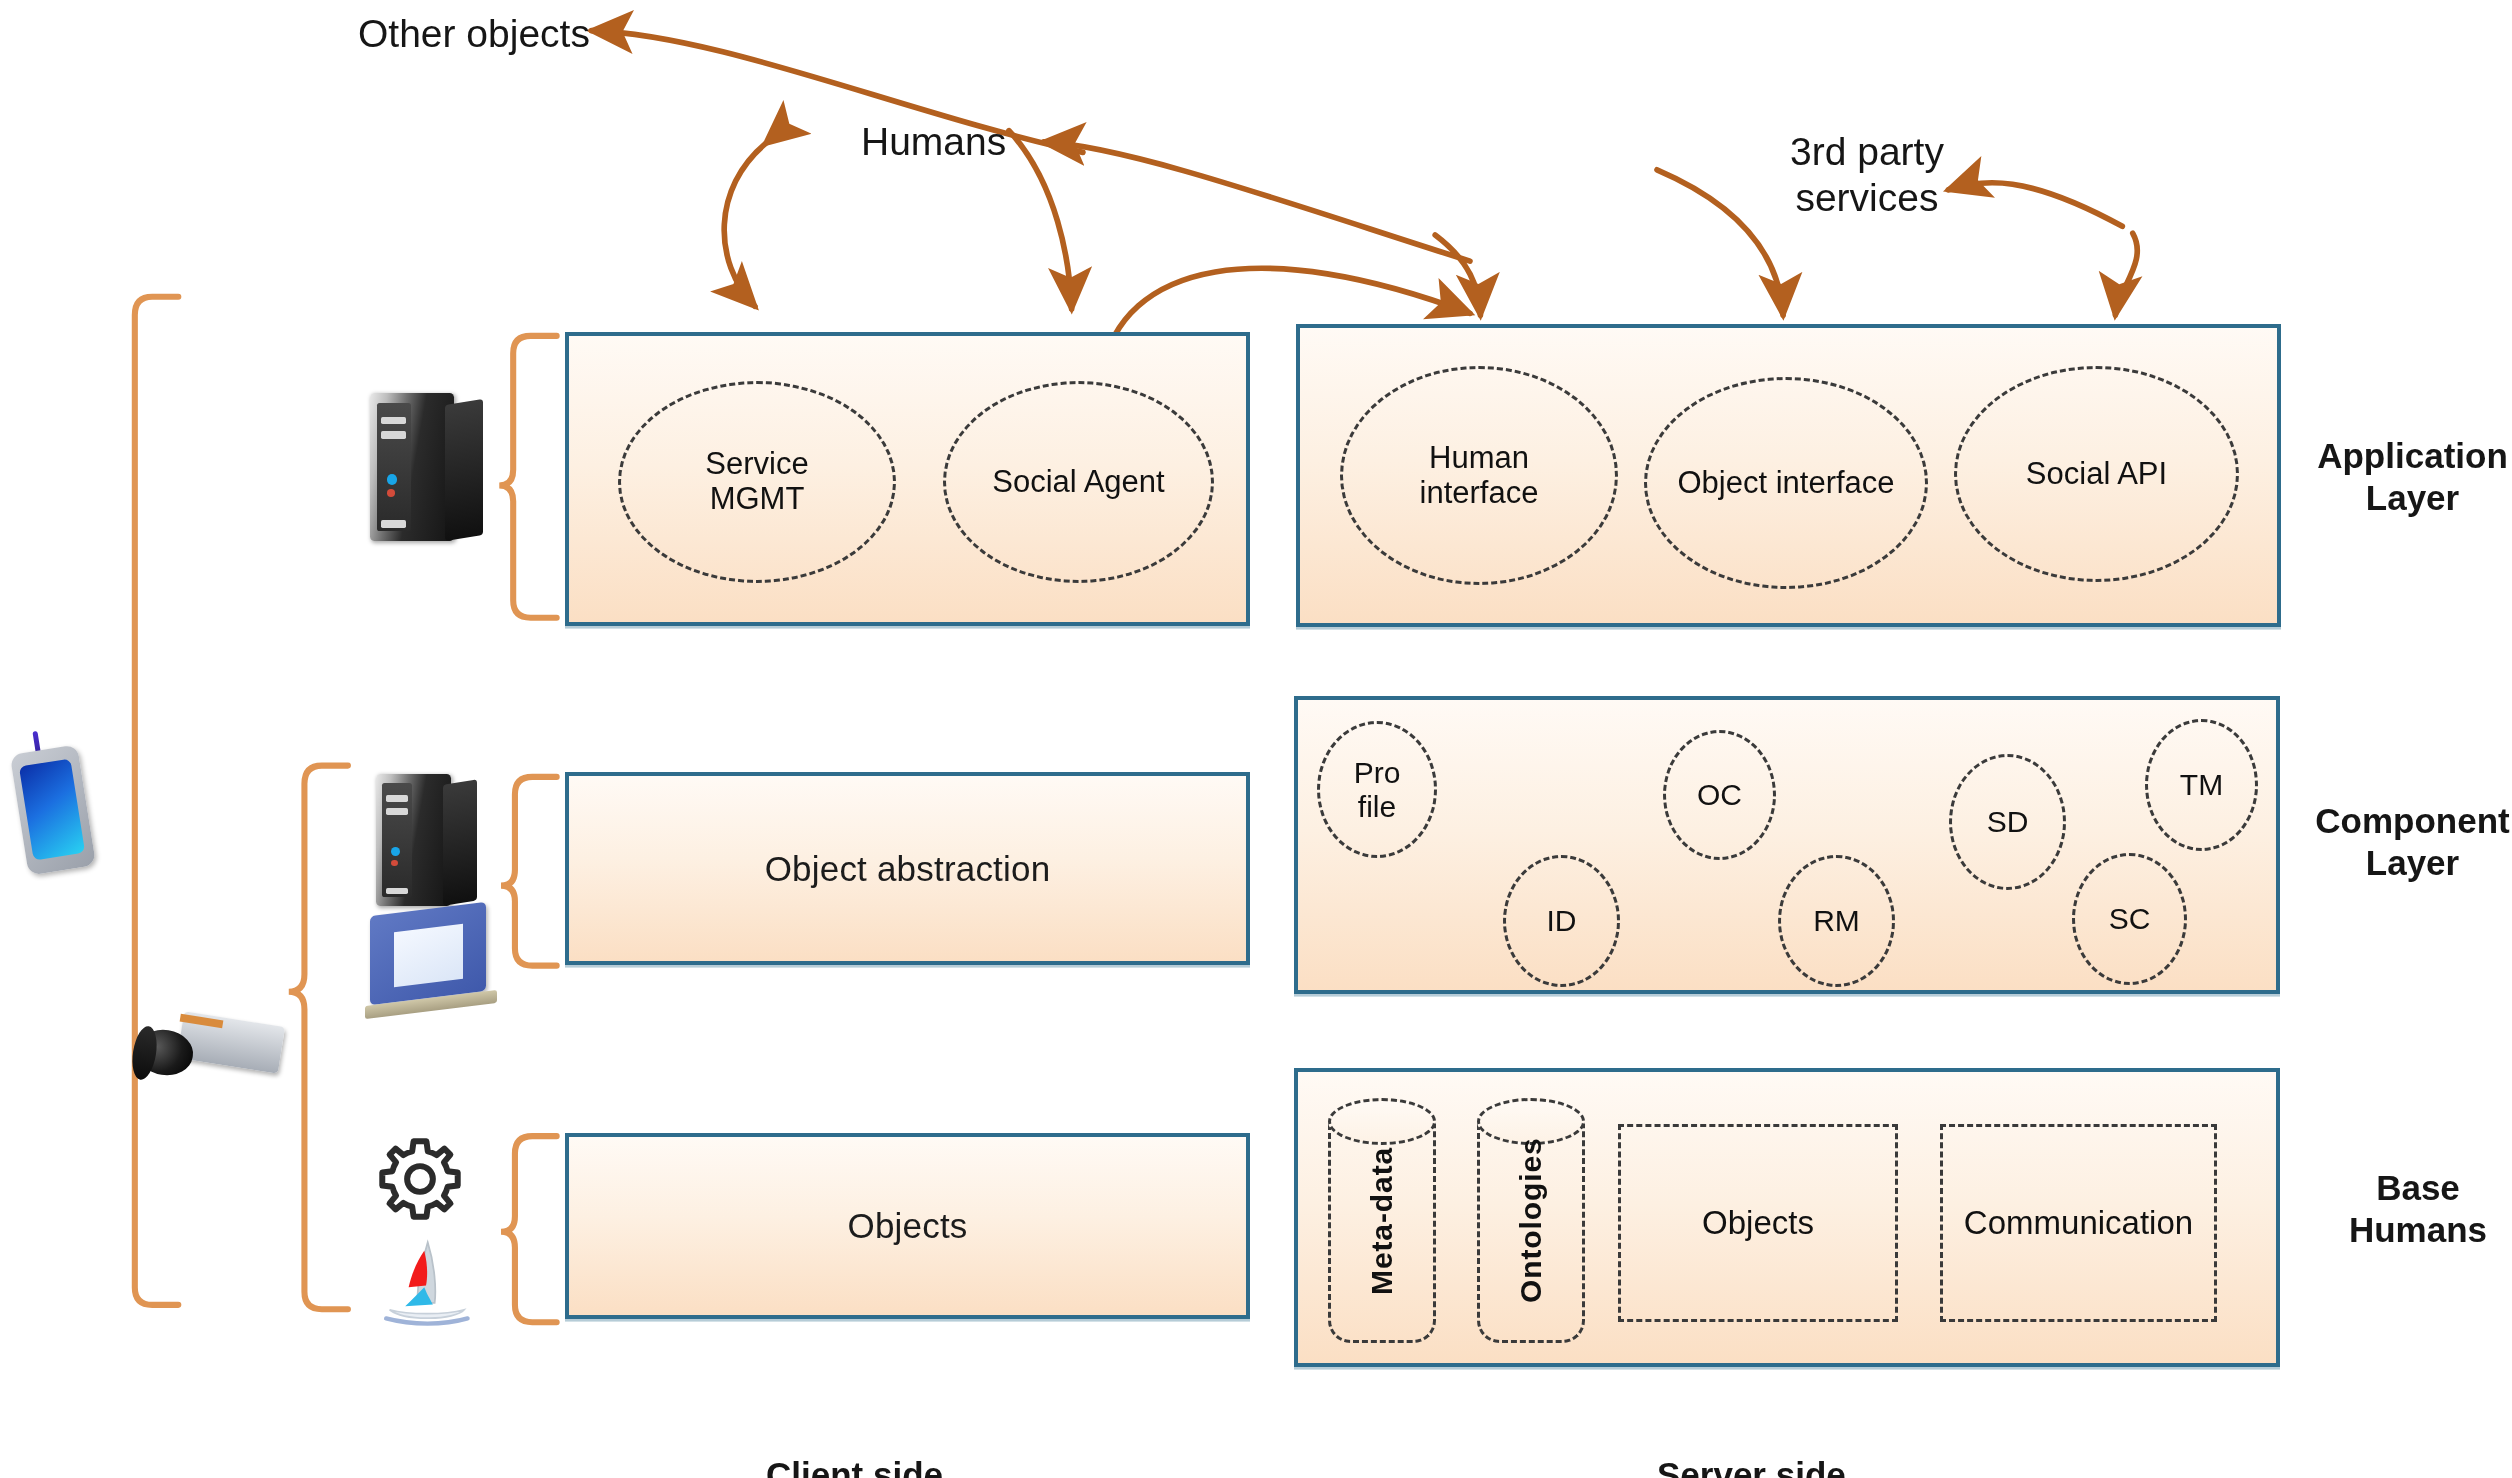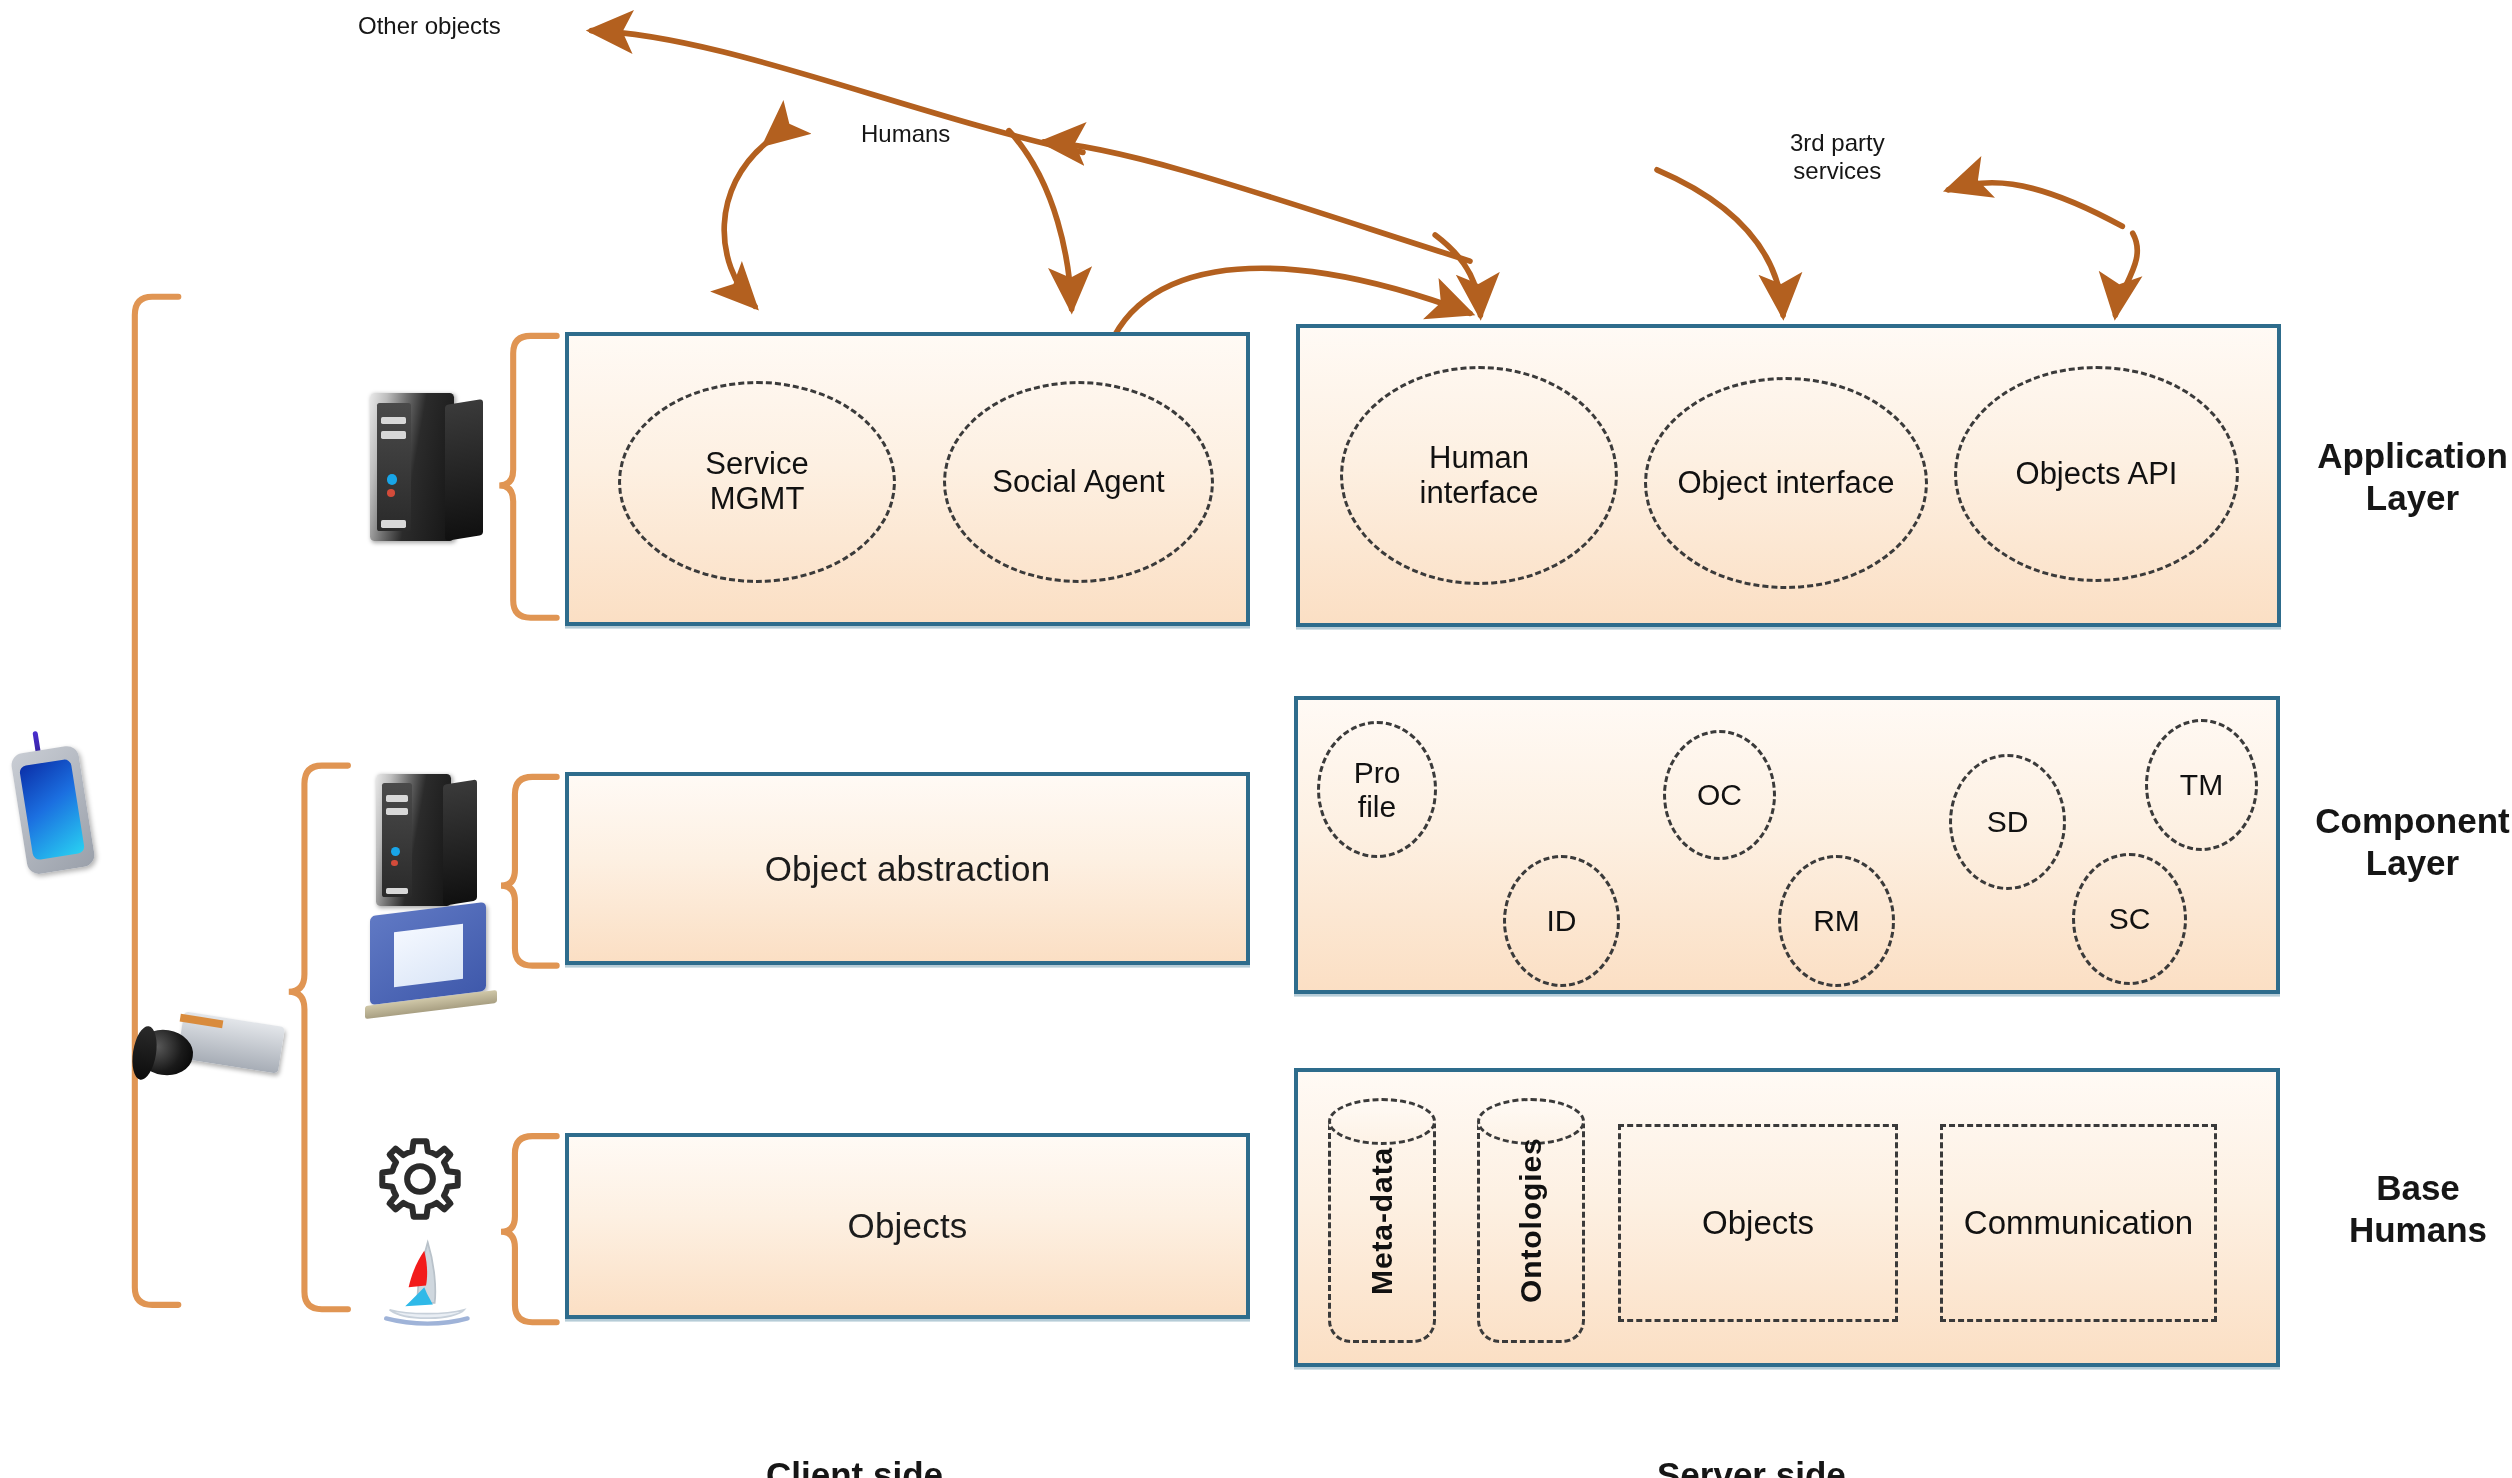--- a/index.html
+++ b/index.html
@@ -61,21 +61,21 @@
   }
   .cyl .cyl-label{
     position:absolute;left:0;top:0;width:100%;height:100%;
     display:flex;align-items:center;justify-content:center;
     font-size:30px;font-weight:bold;color:#111;
     writing-mode:vertical-rl;transform:rotate(180deg);
     letter-spacing:0.9px;
   }
 
   
-  .txt{position:absolute;font-size:24px;color:#161616;white-space:pre;}
+  .txt{position:absolute;font-size:39px;color:#161616;white-space:pre;}
   .txt.bold{font-weight:bold;margin-top:48px;}
   .txt.layer-name{font-weight:bold;font-size:35px;text-align:center;line-height:1.2;}
 
   
   .icon{position:absolute;}
 
   
   .ic-server .shell{
     position:absolute;left:0;top:0;width:74%;height:100%;
     background:linear-gradient(100deg,#e9e9e9 0%,#bdbdbd 16%,#6f6f6f 34%,#2b2b2b 52%,#141414 100%);
@@ -247,21 +247,21 @@
   <div class="layerbox" style="left:565px;top:332px;width:685px;height:294px;">
     <div class="ellipse" style="left: 49px; top: 45px; width: 278px; height: 202px; white-space: pre-line;">Service
 MGMT</div>
     <div class="ellipse" style="left:374px;top:45px;width:271px;height:202px;">Social Agent</div>
   </div>
 
   <div class="layerbox" style="left:1296px;top:324px;width:985px;height:303px;">
     <div class="ellipse" style="left: 40px; top: 38px; width: 278px; height: 219px; white-space: pre-line;">Human
 interface</div>
     <div class="ellipse" style="left:344px;top:49px;width:284px;height:212px;">Object interface</div>
-    <div class="ellipse" style="left:654px;top:38px;width:285px;height:216px;">Objects API</div>
+    <div class="ellipse" style="left:654px;top:38px;width:285px;height:216px;">Social API</div>
   </div>
 
   <div class="layerbox" style="left:565px;top:772px;width:685px;height:193px;">
     <div class="box-label">Object abstraction</div>
   </div>
 
   <div class="layerbox" style="left:1294px;top:696px;width:986px;height:298px;">
     <div class="ellipse small" style="left: 19px; top: 21px; width: 120px; height: 137px; white-space: pre-line;">Pro
 file</div>
     <div class="ellipse small" style="left:365px;top:30px;width:113px;height:130px;">OC</div>

